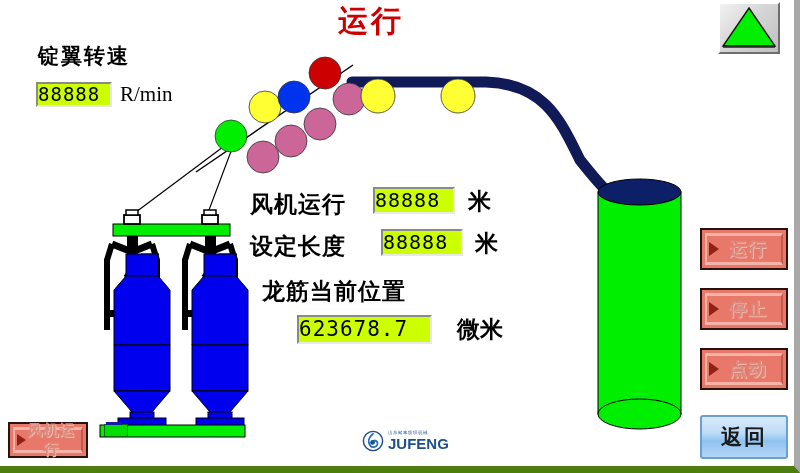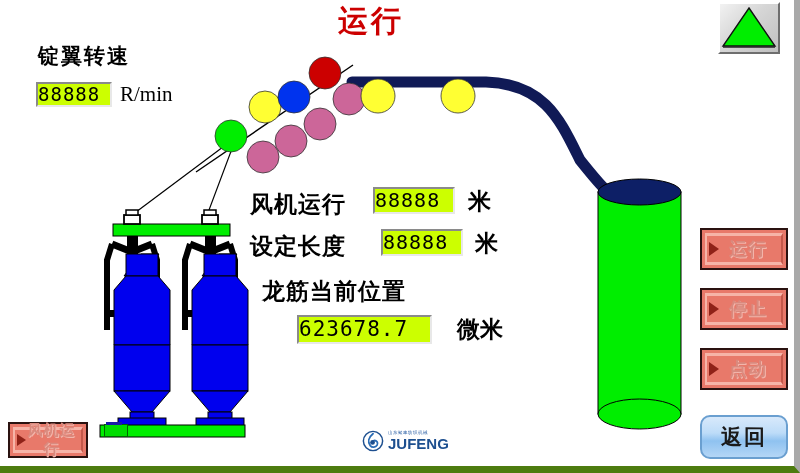--- a/index.html
+++ b/index.html
@@ -167,21 +167,21 @@
     width: 16px; height: 3px;
     background: #1a1aa8;
   }
 
   
   #btn-return {
     left: 700px; top: 415px;
     width: 88px; height: 44px;
     background: linear-gradient(to bottom, #d8e9fb 0%, #bddcf8 40%, #8fc2f0 60%, #b4d6f6 100%);
     border: 2px solid #6a9fd0;
-    border-radius: 10px;
+    border-radius: 3px;
     box-sizing: border-box;
     display: flex;
     align-items: center;
     justify-content: center;
     font-family: "DejaVu Sans", sans-serif;
     font-size: 21px;
     font-weight: bold;
     color: #1a1a1a;
     letter-spacing: 2px;
   }

